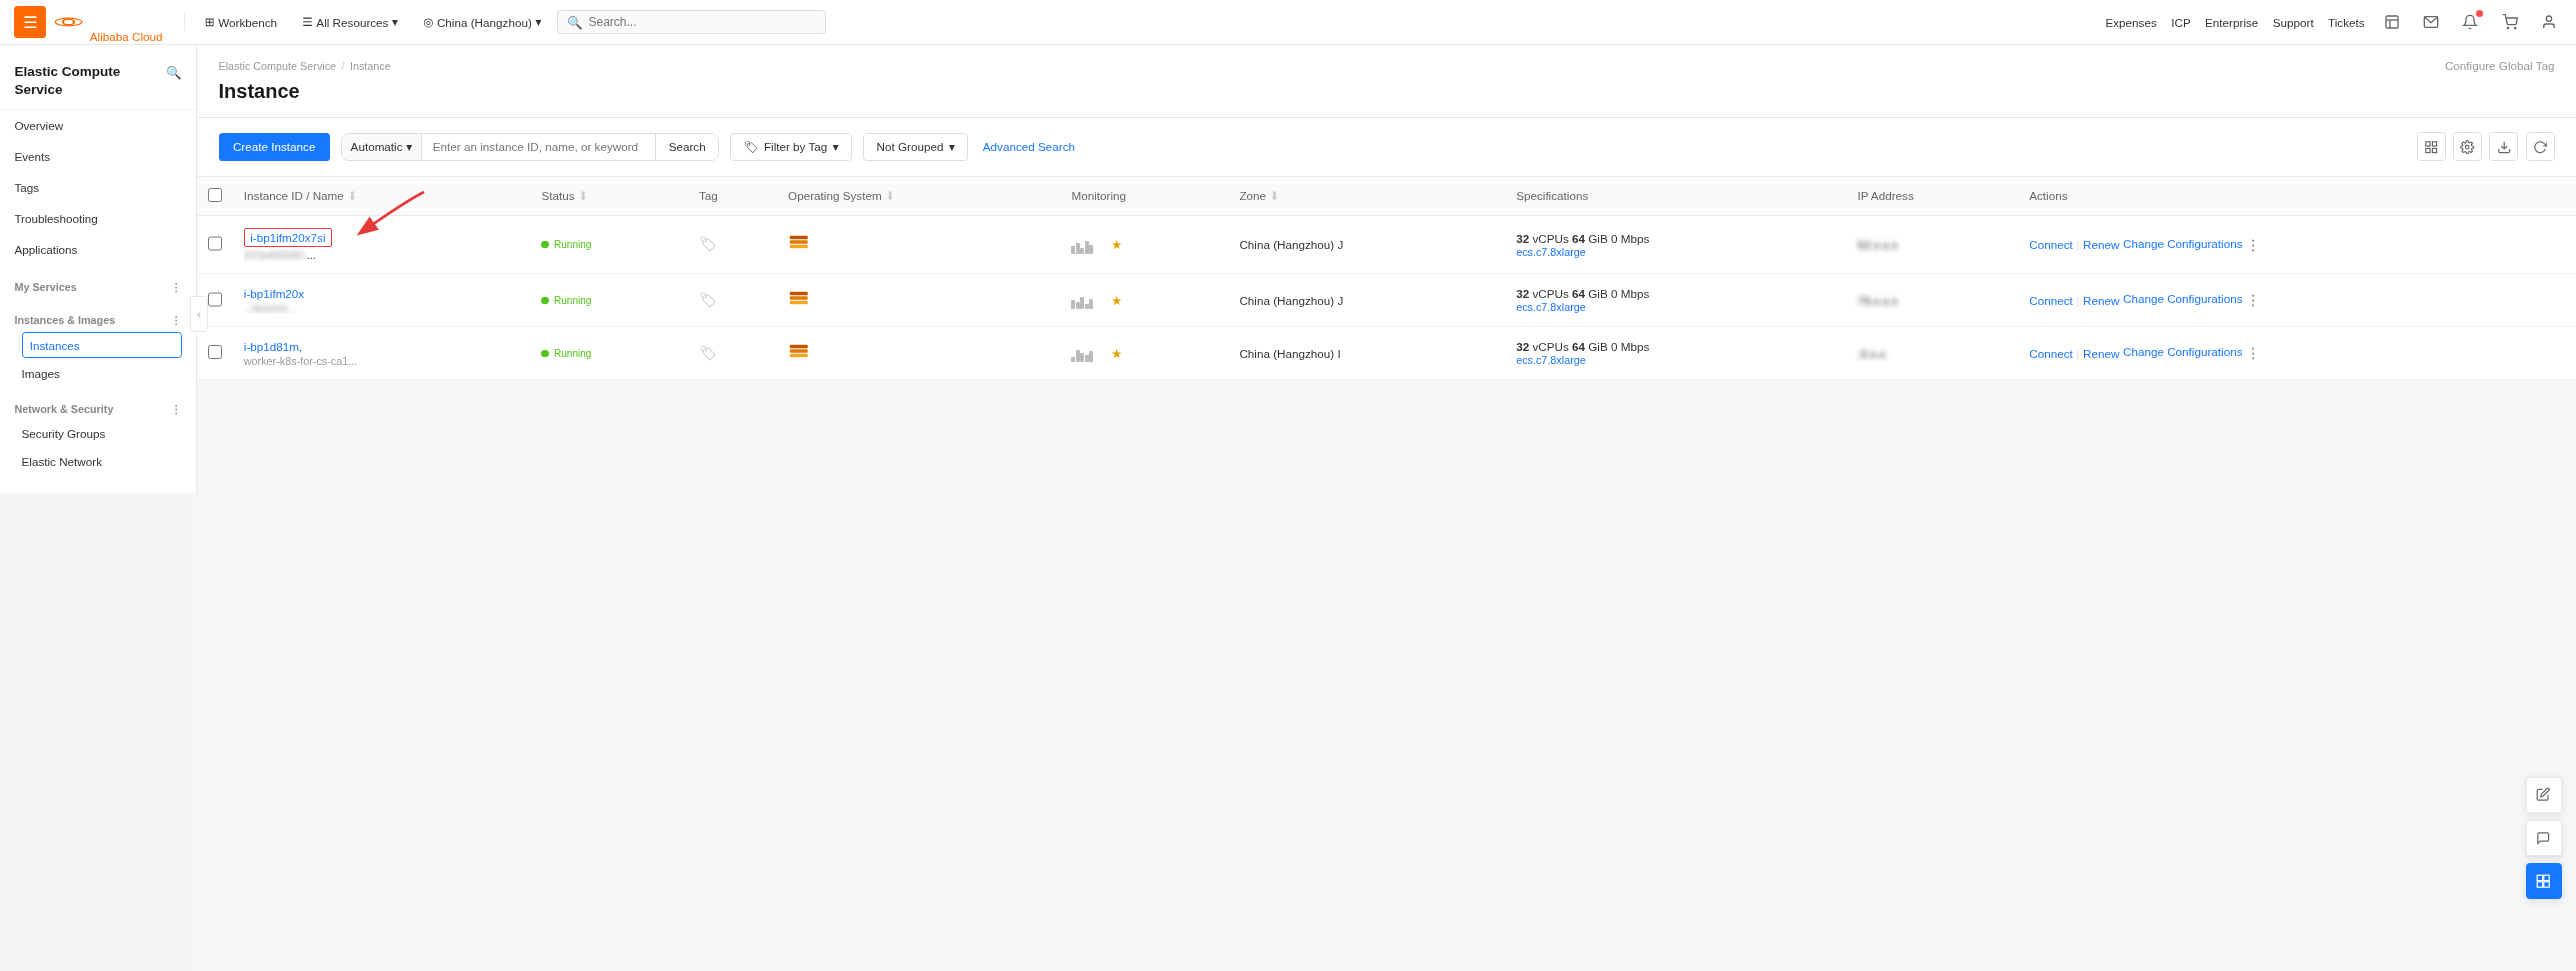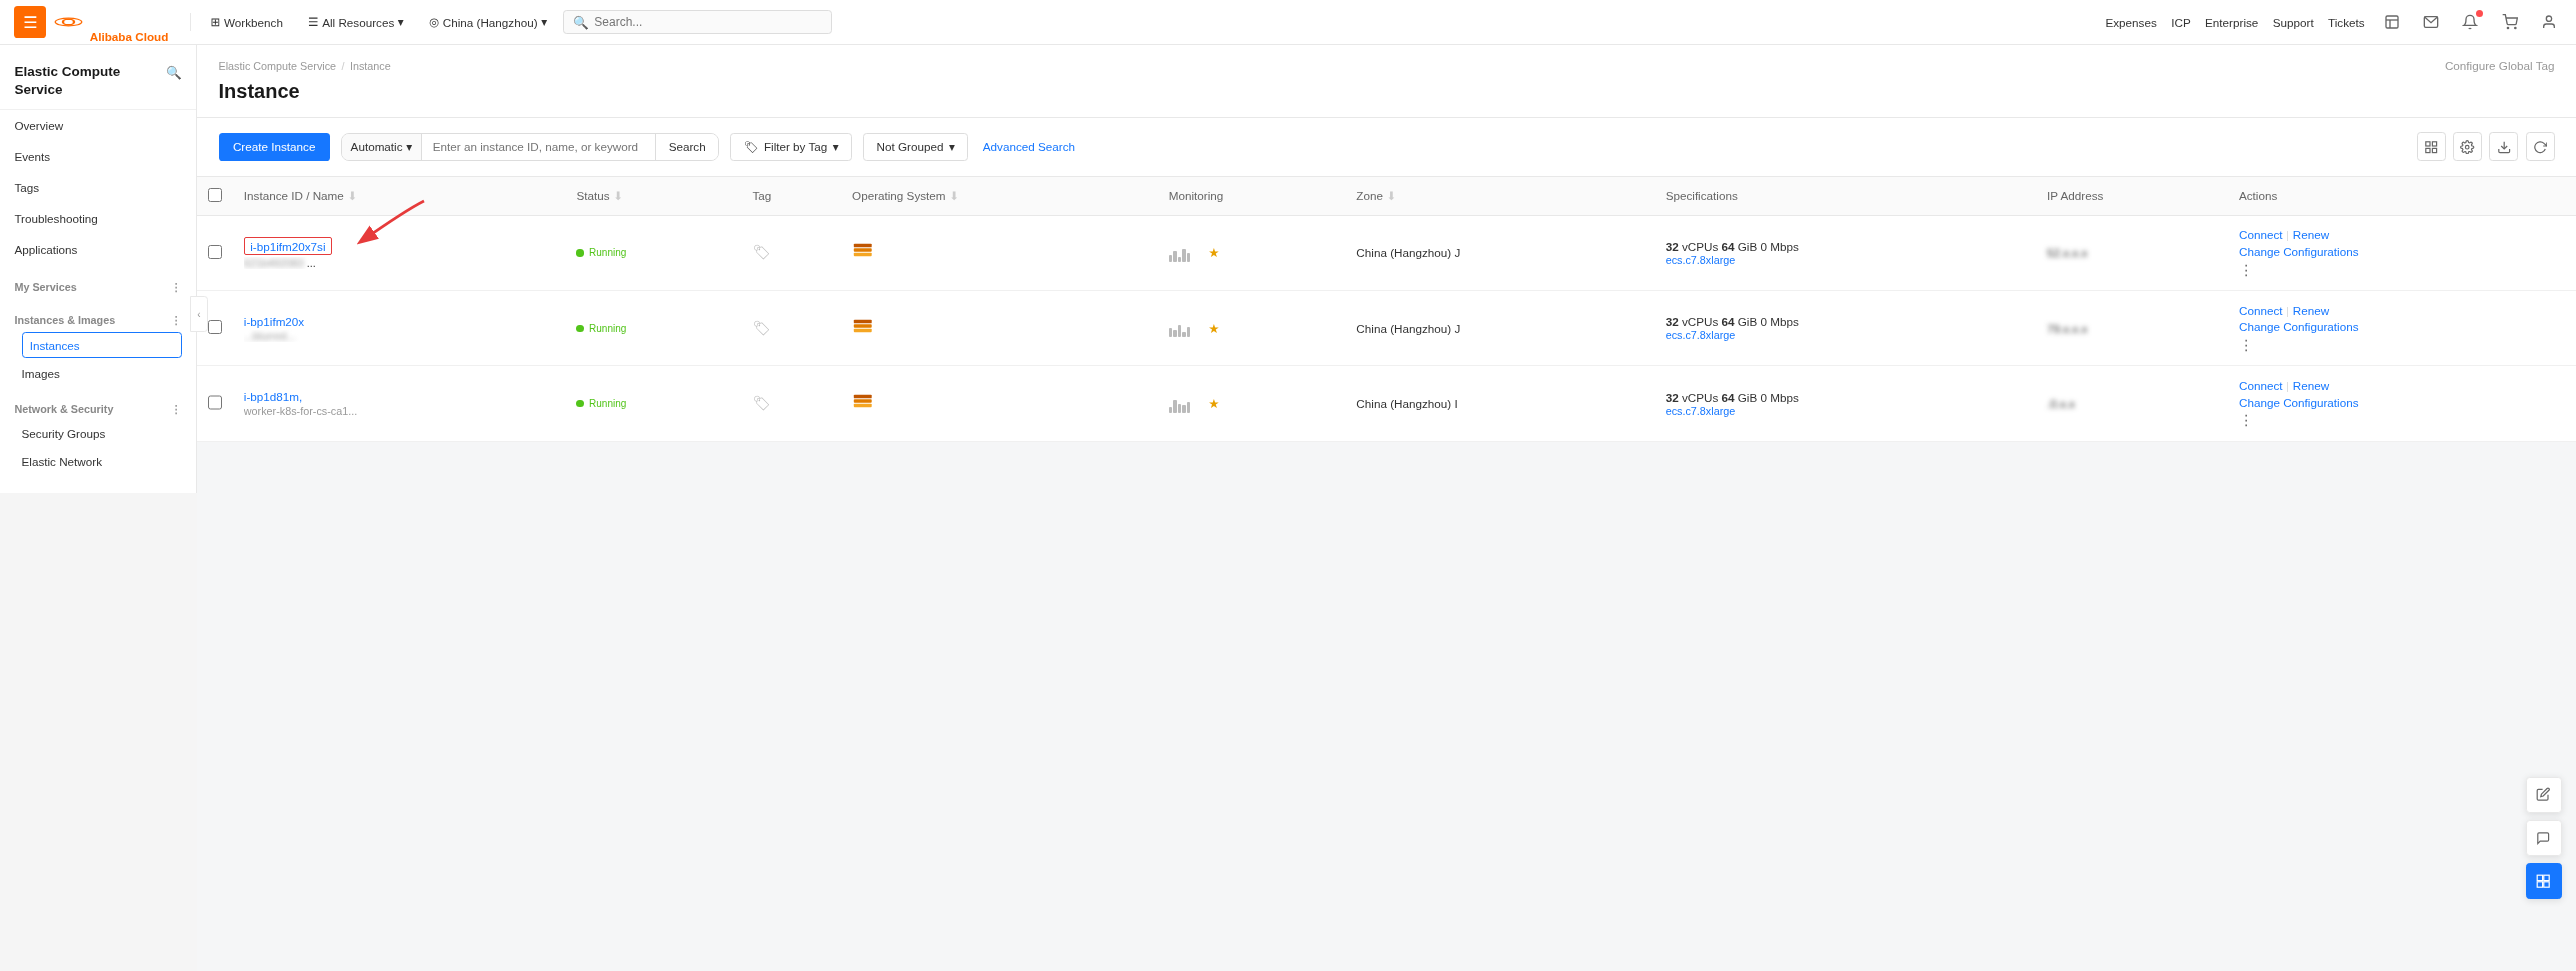--- a/index.html
+++ b/index.html
@@ -11,21 +11,21 @@
       background: #fff; border-bottom: 0.9px solid #e8e8e8;
       padding: 0 14.4px; gap: 7.2px; position: fixed; top: 0; left: 0; right: 0; z-index: 100;
     }
     .hamburger-btn {
       width: 32px; height: 32px; display: flex; align-items: center; justify-content: center;
       background: #ff6a00; border-radius: 3.6px; cursor: pointer; flex-shrink: 0;
     }
     .hamburger-btn span { color: #fff; font-size: 16px; }
     .logo { display: flex; align-items: center; gap: 7.2px; margin-right: 10.8px; }
     .logo-icon { width: 29px; height: 20px; }
-    .logo-text { font-size: 11.7px; font-weight: 700; color: #ff6a00; margin-top: 28px; }
+    .logo-text { font-size: 11.7px; font-weight: 400; color: #ff6a00; margin-top: 28px; }
     .nav-item {
       display: flex; align-items: center; gap: 3.6px; padding: 5.4px 9px;
       color: #333; cursor: pointer; font-size: 11.7px; border-radius: 3.6px;
       white-space: nowrap;
     }
     .nav-separator { width: 0.9px; height: 18px; background: #e8e8e8; margin: 0 3.6px; }
     .search-bar {
       flex: 1; max-width: 269px; display: flex; align-items: center;
       border: 0.9px solid #ddd; border-radius: 3.6px; padding: 3.6px 9px; background: #fafafa;
     }
@@ -122,21 +122,21 @@
     .status-running { color: #52c41a; font-size: 10px; }
     .tag-icon { color: #bbb; font-size: 14.4px; }
     .monitor-area { display: flex; align-items: center; gap: 3.6px; }
     .monitor-chart { width: 36px; height: 18px; display: flex; align-items: flex-end; gap: 0.9px; }
     .monitor-bar { width: 3.6px; background: #bbb; border-radius: 0.9px; }
     .zone-text { font-size: 11.7px; color: #333; }
     .spec-block { }
     .spec-main { font-size: 11.7px; color: #333; }
     .spec-main strong { font-weight: 600; }
     .spec-link { color: #1677ff; font-size: 10.8px; cursor: pointer; }
-    .actions-cell { display: flex; flex-direction: column; gap: 3.6px; }
+    .actions-cell { display: flex; gap: 3.6px; }
     .action-row { display: flex; align-items: center; gap: 3.6px; }
     .action-link { color: #1677ff; font-size: 11.7px; cursor: pointer; white-space: nowrap; }
     .action-sep { color: #ddd; font-size: 11.7px; }
     .more-btn { color: #666; cursor: pointer; font-size: 14.4px; display: flex; align-items: center; }
 
     
     .sidebar-collapse {
       position: absolute; right: -10.8px; top: 251px;
       width: 18px; height: 36px; background: #fff; border: 0.9px solid #e8e8e8;
       border-radius: 0 3.6px 3.6px 0; display: flex; align-items: center; justify-content: center;

